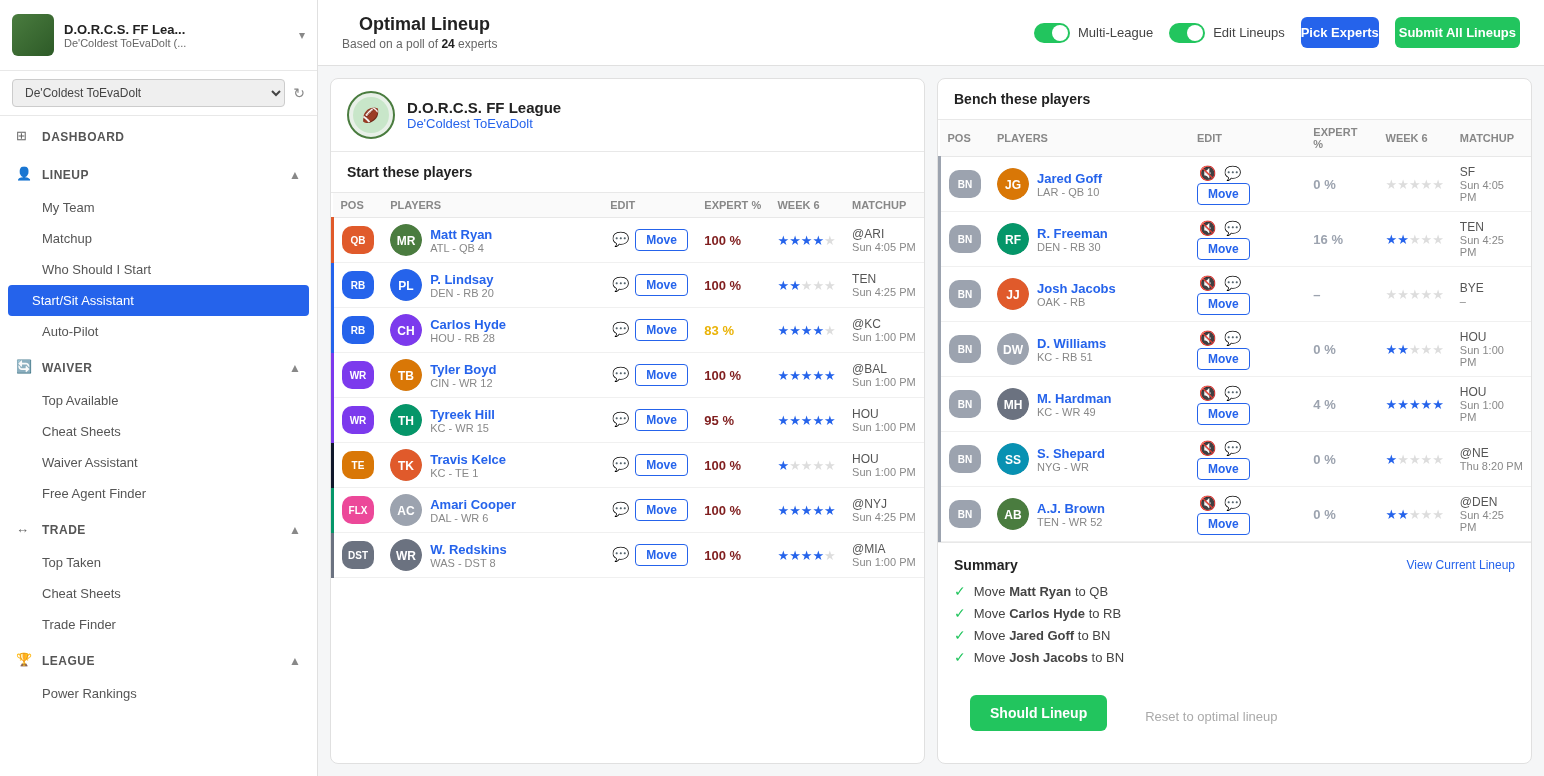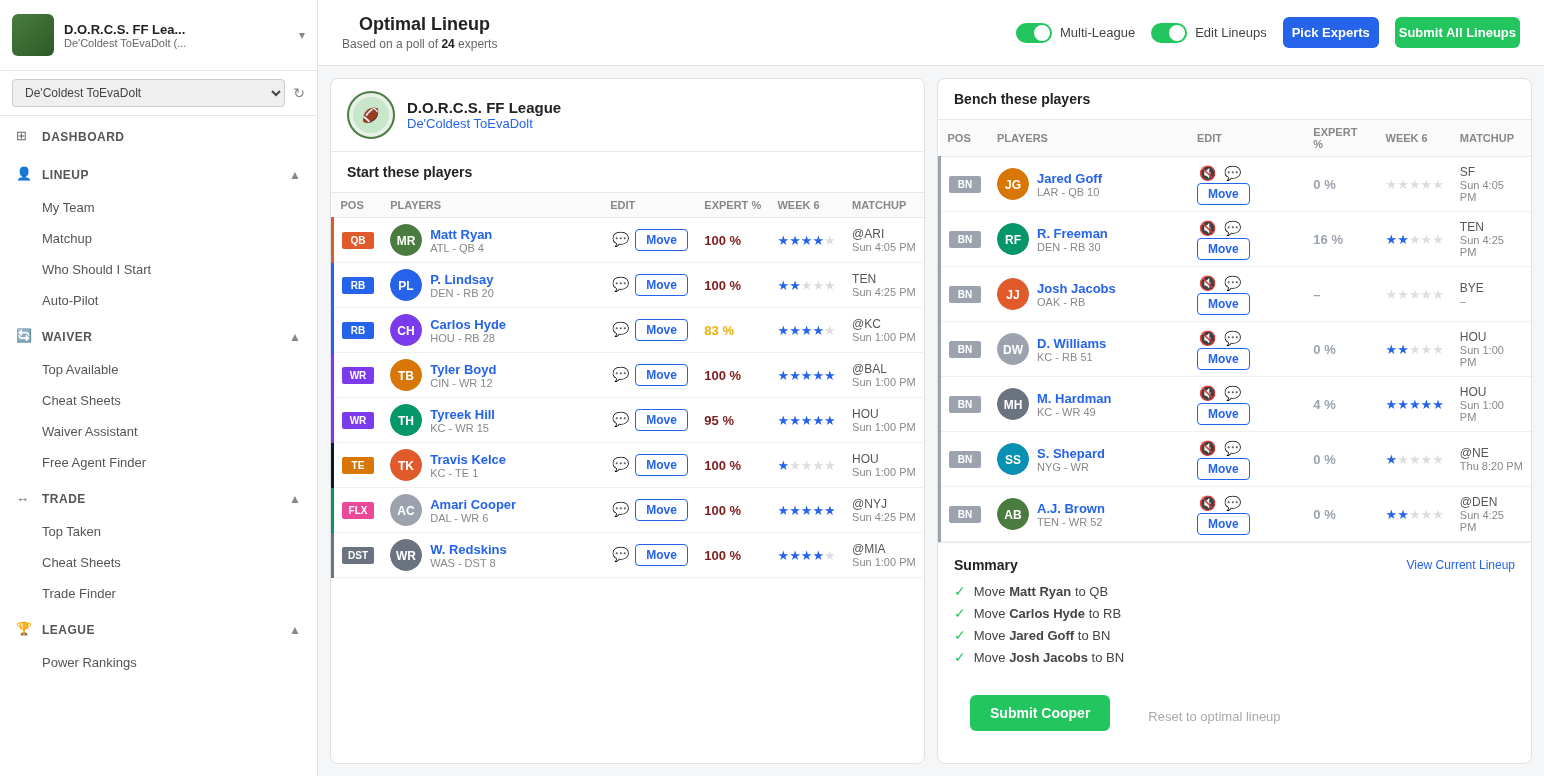--- a/index.html
+++ b/index.html
@@ -32,35 +32,35 @@
     .topbar { background: #fff; border-bottom: 1px solid #e0e0e0; padding: 14px 24px; display: flex; align-items: center; }
     .topbar-title-block { flex: 1; }
     .topbar-title { font-size: 18px; font-weight: 600; color: #222; margin-left: 17px; }
     .topbar-subtitle { font-size: 12px; color: #666; margin-top: 2px; }
     .topbar-subtitle b { color: #222; }
     .topbar-actions { display: flex; align-items: center; gap: 16px; }
     .toggle-row { display: flex; align-items: center; gap: 8px; }
     .toggle-label { font-size: 13px; color: #444; }
     .toggle { width: 36px; height: 20px; background: #22c55e; border-radius: 10px; position: relative; cursor: pointer; }
     .toggle-knob { width: 16px; height: 16px; background: #fff; border-radius: 50%; position: absolute; top: 2px; right: 2px; transition: left 0.2s; }
-    .btn-pick { background: #2563eb; color: #fff; border: none; border-radius: 6px; padding: 8px 9px; font-size: 13px; font-weight: 600; cursor: pointer; }
+    .btn-pick { background: #2563eb; color: #fff; border: none; border-radius: 6px; padding: 8px 0; font-size: 13px; font-weight: 600; cursor: pointer; }
     .btn-submit-all { background: #22c55e; color: #fff; border: none; border-radius: 6px; padding: 8px 4px; font-size: 13px; font-weight: 600; cursor: pointer; }
 
     .content { flex: 1; display: flex; overflow: hidden; background: #f5f6f7; }
 
     
     .left-panel { flex: 1; background: #fff; margin: 12px 6px 12px 12px; border-radius: 8px; border: 1px solid #e0e0e0; overflow: auto; }
     .right-panel { flex: 1; background: #fff; margin: 12px 12px 12px 6px; border-radius: 8px; border: 1px solid #e0e0e0; overflow: auto; display: flex; flex-direction: column; }
 
     .panel-header { padding: 12px 16px; font-size: 14px; font-weight: 600; color: #222; border-bottom: 1px solid #e8e8e8; }
 
     .lineup-table { width: 100%; border-collapse: collapse; }
     .lineup-table th { font-size: 11px; font-weight: 700; color: #888; text-transform: uppercase; padding: 6px 8px; border-bottom: 1px solid #e8e8e8; text-align: left; background: #fafafa; }
     .lineup-table td { padding: 6px 8px; border-bottom: 1px solid #f0f0f0; vertical-align: middle; }
-    .pos-badge { width: 32px; height: 17px; border-radius: 2px; display: inline-flex; align-items: center; justify-content: center; font-size: 10px; font-weight: 700; color: #fff; }
+    .pos-badge { width: 32px; height: 28px; border-radius: 10px; display: inline-flex; align-items: center; justify-content: center; font-size: 10px; font-weight: 700; color: #fff; }
     .pos-qb { background: #e05a2b; }
     .pos-rb { background: #2563eb; }
     .pos-wr { background: #7c3aed; }
     .pos-te { background: #d97706; }
     .pos-flx { background: #ec4899; }
     .pos-dst { background: #6b7280; }
     .pos-bn { background: #9ca3af; }
 
     .player-avatar { width: 32px; height: 32px; border-radius: 50%; background: #ddd; flex-shrink: 0; overflow: hidden; }
     .player-info { display: flex; align-items: center; gap: 8px; }
@@ -130,20 +130,21 @@
 
   <div class="sidebar-section">
     <div class="sidebar-section-header">
       <span class="sidebar-section-icon">👤</span>
       <span class="sidebar-section-label">LINEUP</span>
       <span class="sidebar-section-arrow">▲</span>
     </div>
     <div class="sidebar-nav-item">My Team</div>
     <div class="sidebar-nav-item">Matchup</div>
     <div class="sidebar-nav-item">Who Should I Start</div>
+    <div class="sidebar-nav-item active">Start/Sit Assistant</div>
     <div class="sidebar-nav-item">Auto-Pilot</div>
   </div>
 
   <div class="sidebar-section">
     <div class="sidebar-section-header">
       <span class="sidebar-section-icon">🔄</span>
       <span class="sidebar-section-label">WAIVER</span>
       <span class="sidebar-section-arrow">▲</span>
     </div>
     <div class="sidebar-nav-item">Top Available</div>
@@ -651,18 +652,18 @@
               <span class="check-icon">✓</span>
               <span>Move <b>Jared Goff</b> to BN</span>
             </div>
             <div class="summary-item">
               <span class="check-icon">✓</span>
               <span>Move <b>Josh Jacobs</b> to BN</span>
             </div>
           </div>
       </div>
       <div class="summary-footer">
-        <button class="submit-lineup-btn">Submit Cooper</button>
+        <button class="submit-lineup-btn">Should Lineup</button>
         <button class="reset-btn">Reset to optimal lineup</button>
       </div>
     </div>
   </div>
 </div>
 
 </body></html>

